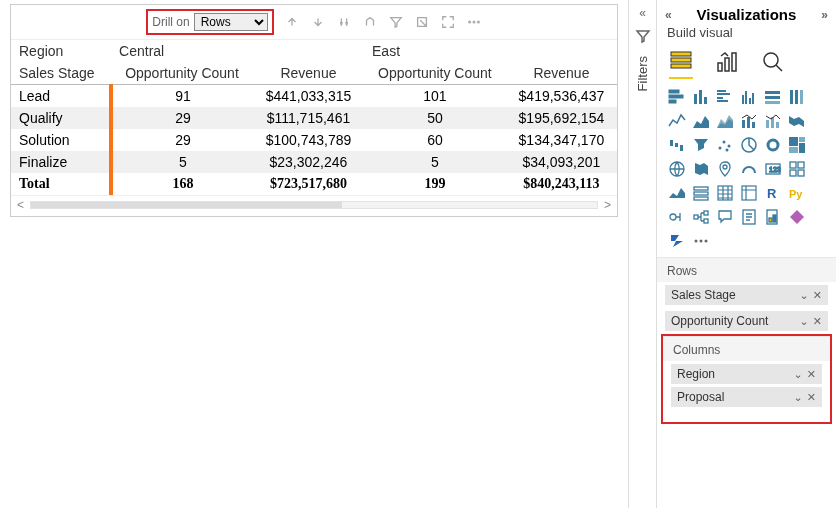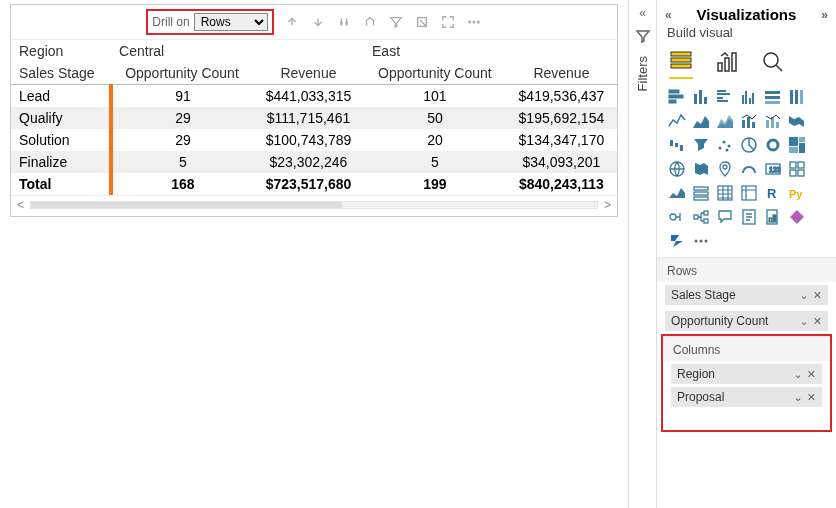--- a/index.html
+++ b/index.html
@@ -13,21 +13,21 @@
   .tb-icon { width:16px; height:16px; color:#999; cursor:default; display:flex; align-items:center; justify-content:center; }
   .tb-icon svg { width:14px; height:14px; stroke:#aaa; fill:none; stroke-width:1.5; }
 
   table.matrix { width:100%; border-collapse:collapse; font-size:14px; }
   table.matrix th, table.matrix td { padding:3px 8px; text-align:left; }
   table.matrix .num { text-align:center; }
   table.matrix thead th { font-weight:400; color:#333; border-bottom:1px solid #bbb; }
   table.matrix thead tr:first-child th { border-bottom:none; }
   table.matrix tbody tr:nth-child(even) td { background:#f0f0f0; }
   table.matrix tbody td.rowhead { border-right:4px solid #f97316; }
-  table.matrix tr.total td { font-weight:700; }
+  table.matrix tr.total td { font-weight:700;font-family:Liberation Serif, serif; }
   .scroll-row { display:flex; align-items:center; justify-content:space-between; padding:2px 6px 4px 6px; color:#888; font-size:12px; border-top:1px solid #eee;}
   .scroll-track { flex:1; height:8px; background:#f3f3f3; margin:0 6px; border:1px solid #e3e3e3; position:relative; }
   .scroll-thumb { position:absolute; left:0; top:0; bottom:0; width:55%; background:#dcdcdc; }
 
   .filters-tab { width:28px; border-left:1px solid #ddd; display:flex; flex-direction:column; align-items:center; padding-top:6px; gap:8px; }
   .filters-tab .chev { font-size:12px; color:#666; }
   .filters-tab .ficon svg { width:16px; height:16px; stroke:#666; fill:none; stroke-width:1.5; }
   .filters-tab .vtext { writing-mode:vertical-rl; font-size:13px; color:#444; transform:rotate(180deg);}
 
   .vizpanel { width:180px; border-left:1px solid #ddd; display:flex; flex-direction:column; font-size:13px; }
@@ -35,21 +35,21 @@
   .viz-sub { padding:0 14px 4px 10px; color:#444; }
   .build-row { display:flex; gap:22px; padding:4px 12px 2px 12px; align-items:center;}
   .build-row .sel { border-bottom:2px solid #f2c811; padding-bottom:2px;}
   .build-row svg { width:24px; height:24px; }
   .viz-grid { display:flex; flex-wrap:wrap; gap:4px; padding:6px 10px; }
   .viz-cell { width:20px; height:20px; display:flex; align-items:center; justify-content:center; border:1px solid transparent; }
   .viz-cell svg { width:18px; height:18px; }
   .section-label { padding:6px 10px 4px 10px; background:#f4f4f4; color:#555; font-size:12px; border-top:1px solid #e8e8e8;}
   .field-pill { display:flex; align-items:center; justify-content:space-between; background:#e6e6e6; margin:3px 8px; padding:3px 6px; font-size:12px; color:#333; }
   .field-pill .ctl { display:flex; gap:4px; color:#666; font-size:11px; }
-  .highlight-box { border:2px solid #d8262c; margin:0 4px; padding-bottom:20px;}
+  .highlight-box { border:2px solid #d8262c; margin:0 4px; padding-bottom:12px;}
 </style>
 </head>
 <body>
 
 <div class="main">
   <div class="visual-card">
     <div class="toolbar">
       <span class="drill-wrap">
         <span>Drill on</span>
         <select>
@@ -128,21 +128,21 @@
           <td class="rowhead">Qualify</td>
           <td class="num">29</td>
           <td class="num">$111,715,461</td>
           <td class="num">50</td>
           <td class="num">$195,692,154</td>
         </tr>
         <tr>
           <td class="rowhead">Solution</td>
           <td class="num">29</td>
           <td class="num">$100,743,789</td>
-          <td class="num">20</td>
+          <td class="num">60</td>
           <td class="num">$134,347,170</td>
         </tr>
         <tr>
           <td class="rowhead">Finalize</td>
           <td class="num">5</td>
           <td class="num">$23,302,246</td>
           <td class="num">5</td>
           <td class="num">$34,093,201</td>
         </tr>
         <tr class="total">

